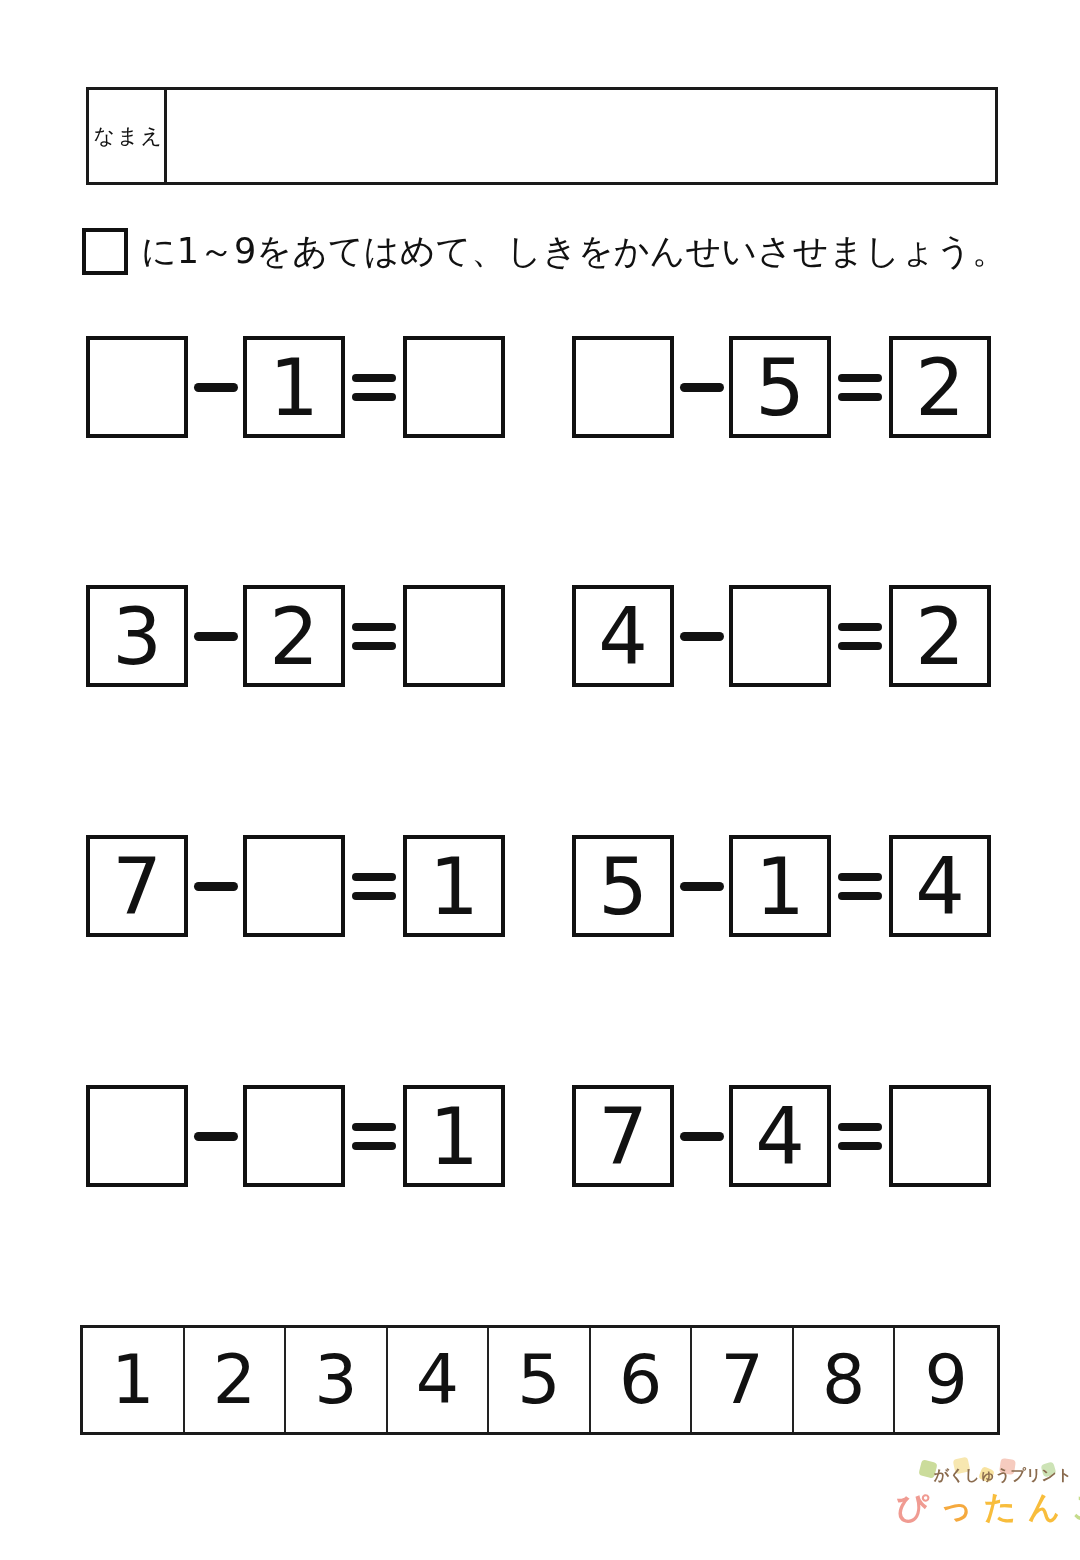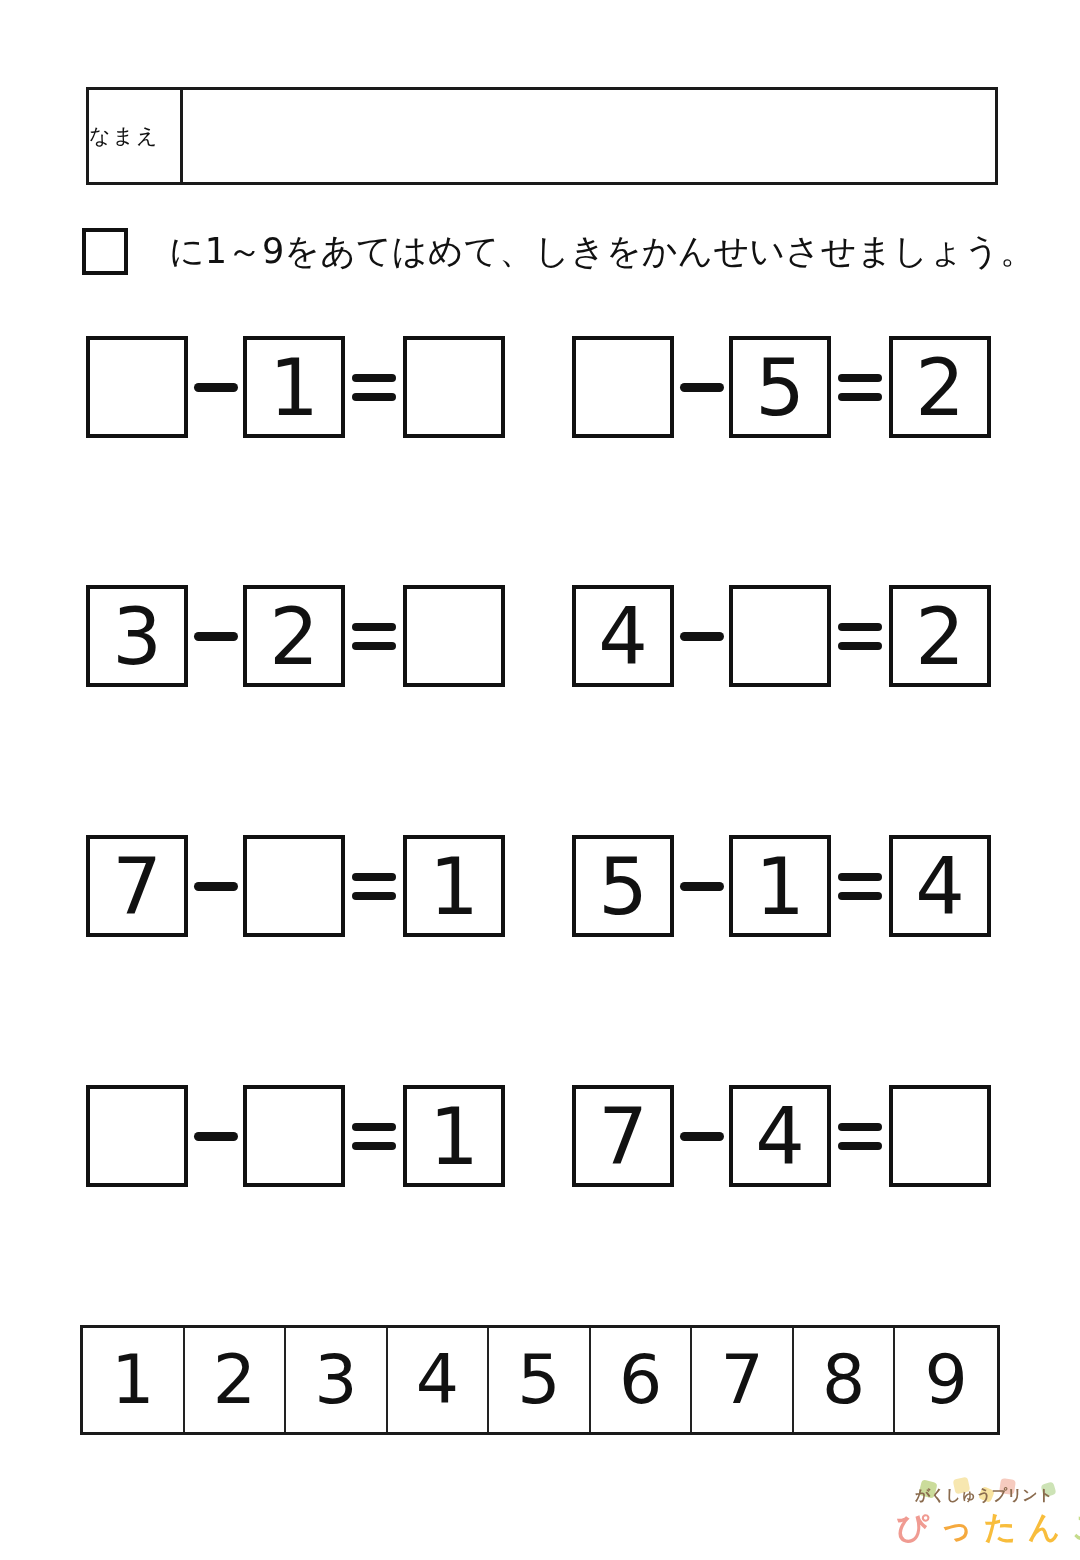--- a/index.html
+++ b/index.html
@@ -16,30 +16,30 @@
     position:absolute; left:97px; top:52px;
     font-size:27px; letter-spacing:1px; color:#000;
   }
 
   
   .name-table {
     position:absolute; left:86px; top:87px; width:912px; height:98px;
     border:3px solid #1a1a1a; display:flex; background:#fff;
   }
   .name-label-cell {
-    width:94px; border-right:3px solid #1a1a1a;
-    display:flex; align-items:center; justify-content:flex-start;
+    width:78px; border-right:3px solid #1a1a1a;
+    display:flex; align-items:center; justify-content:flex-end;
     font-size:21px; letter-spacing:2px;
   }
   .name-input-cell { flex:1; }
 
   
   .instruction {
     position:absolute; left:82px; top:228px;
-    display:flex; align-items:center;gap:28px;
+    display:flex; align-items:center;
   }
   .inst-box {
     width:46px; height:47px; border:4px solid #111; background:#fff;
     flex:0 0 auto; margin-right:13px;
   }
   .inst-text { font-size:35px; color:#111; white-space:nowrap; }
 
   
   .problem { position:absolute; display:flex; align-items:center; height:102px; }
   .pbox {
@@ -70,21 +70,21 @@
     background:#fff;
   }
   .bank-cell {
     display:flex; align-items:center; justify-content:center;
     border-right:2px solid #222;
   }
   .bank-cell:last-child { border-right:none; }
   .bank-cell .digit { font-size:68px; line-height:1; }
 
   
-  .logo { position:absolute; left:896px; top:1465px; width:176px; text-align:center;margin-top:20px; }
+  .logo { position:absolute; left:896px; top:1465px; width:176px; text-align:right; }
   .logo-line1-wrap { position:relative; height:22px; }
   .logo-line1 {
     position:relative; z-index:2; font-size:15px; font-weight:bold; letter-spacing:0px;
     white-space:nowrap;
   }
   .piece { position:absolute; z-index:1; border-radius:4px; }
   .piece.pc0 { left:24px;  top:-4px; width:16px; height:16px; transform:rotate(14deg); }
   .piece.pc1 { left:58px;  top:-7px; width:15px; height:15px; transform:rotate(-12deg); }
   .piece.pc2 { left:84px;  top:3px;  width:13px; height:13px; transform:rotate(22deg); }
   .piece.pc3 { left:104px; top:-6px; width:15px; height:15px; transform:rotate(8deg); }

